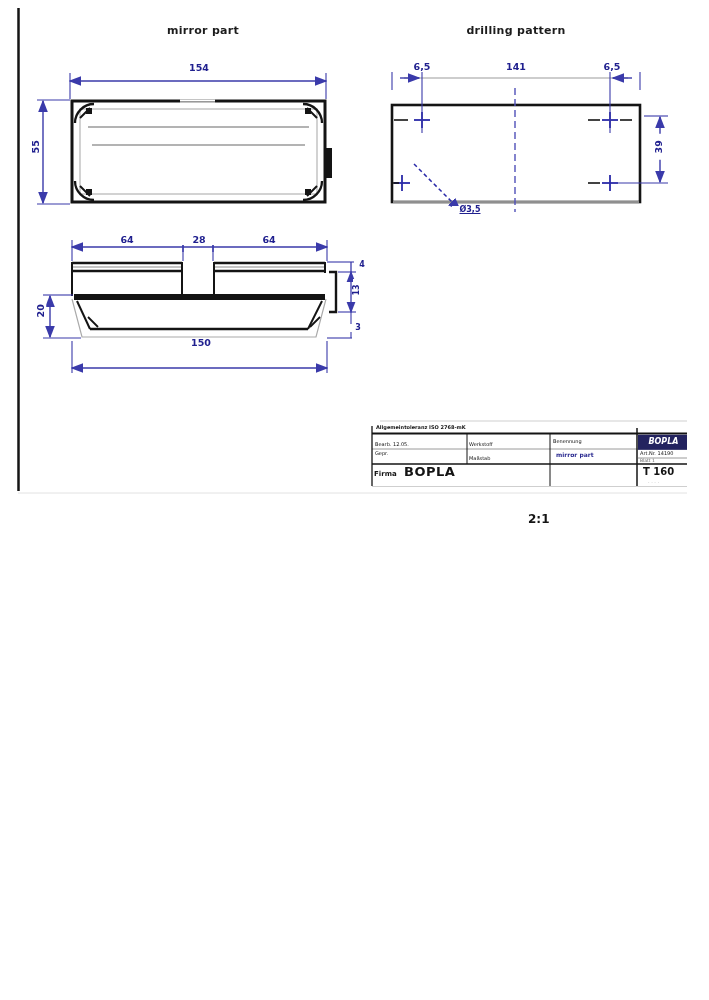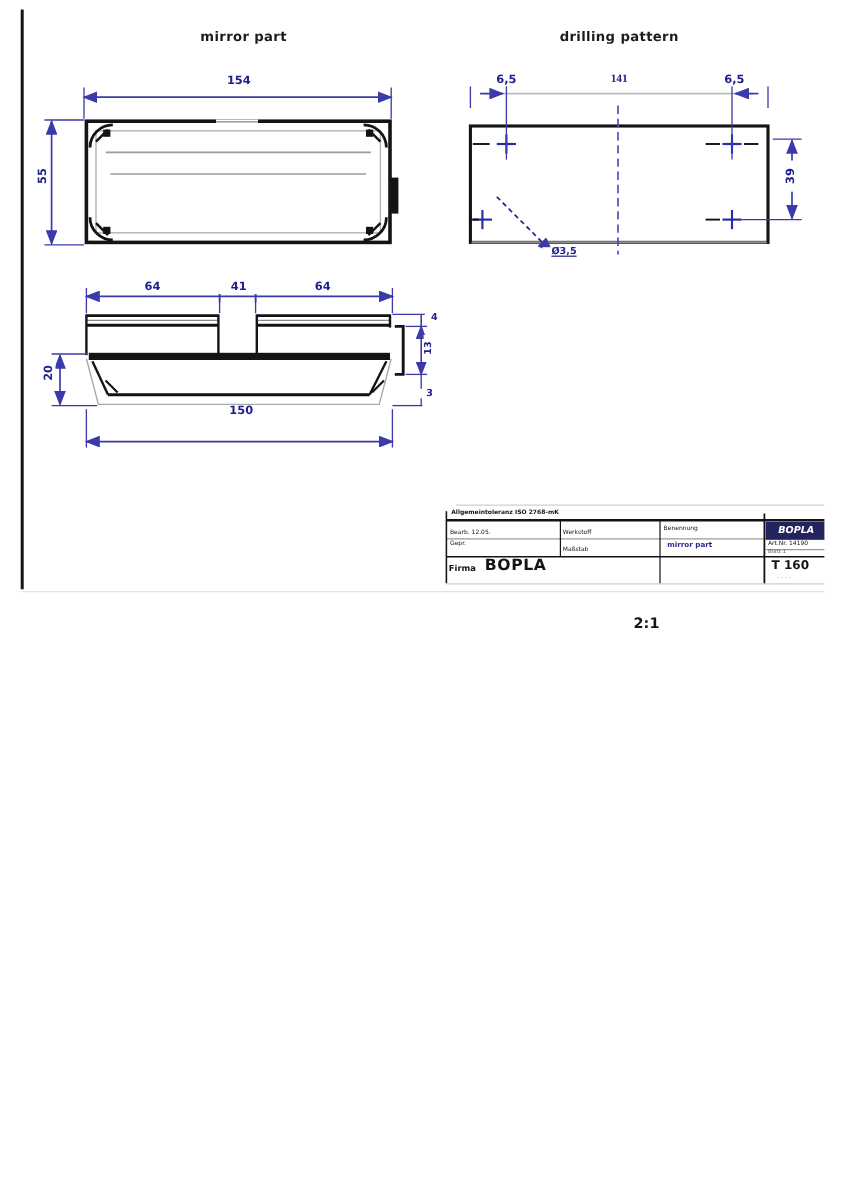--- a/index.html
+++ b/index.html
@@ -168,30 +168,30 @@
     </g>
   </svg>
 
   <div class="txt title" style="left:148px;top:25px;width:110px;">mirror part</div>
   <div class="txt title" style="left:452px;top:25px;width:128px;">drilling pattern</div>
 
   <div class="txt lbl" style="left:178px;top:63px;width:40px;">154</div>
   <div class="txt lbl rot" style="left:22px;top:142px;width:26px;">55</div>
 
   <div class="txt lbl" style="left:110px;top:235px;width:32px;">64</div>
-  <div class="txt lbl" style="left:182px;top:235px;width:32px;">41</div>
+  <div class="txt lbl" style="left:182px;top:235px;width:32px;">28</div>
   <div class="txt lbl" style="left:252px;top:235px;width:32px;">64</div>
   <div class="txt lbl" style="left:180px;top:338px;width:40px;">150</div>
   <div class="txt lbl rot" style="left:28px;top:306px;width:24px;">20</div>
   <div class="txt lbl sm" style="left:354px;top:261px;width:14px;">4</div>
   <div class="txt lbl sm rot" style="left:346px;top:286px;width:20px;">13</div>
   <div class="txt lbl sm" style="left:350px;top:324px;width:14px;">3</div>
 
   <div class="txt lbl" style="left:404px;top:62px;width:34px;">6,5</div>
-  <div class="txt lbl" style="left:498px;top:62px;width:34px;font-family:Liberation Serif, serif;">141</div>
+  <div class="txt lbl" style="left:498px;top:62px;width:34px;">141</div>
   <div class="txt lbl" style="left:594px;top:62px;width:34px;">6,5</div>
   <div class="txt lbl rot" style="left:646px;top:142px;width:24px;">39</div>
   <div class="txt lbl sm" style="left:452px;top:206px;width:34px;text-decoration:underline;">Ø3,5</div>
 
   <div class="txt tb bold" style="left:376px;top:425px;">Allgemeintoleranz ISO 2768-mK</div>
   <div class="txt tb" style="left:375px;top:442px;">Bearb. 12.05.</div>
   <div class="txt tb" style="left:375px;top:451px;">Gepr.</div>
   <div class="txt tb" style="left:469px;top:442px;">Werkstoff</div>
   <div class="txt tb" style="left:469px;top:456px;">Maßstab</div>
   <div class="txt scale" style="left:528px;top:466px;">2:1</div>

